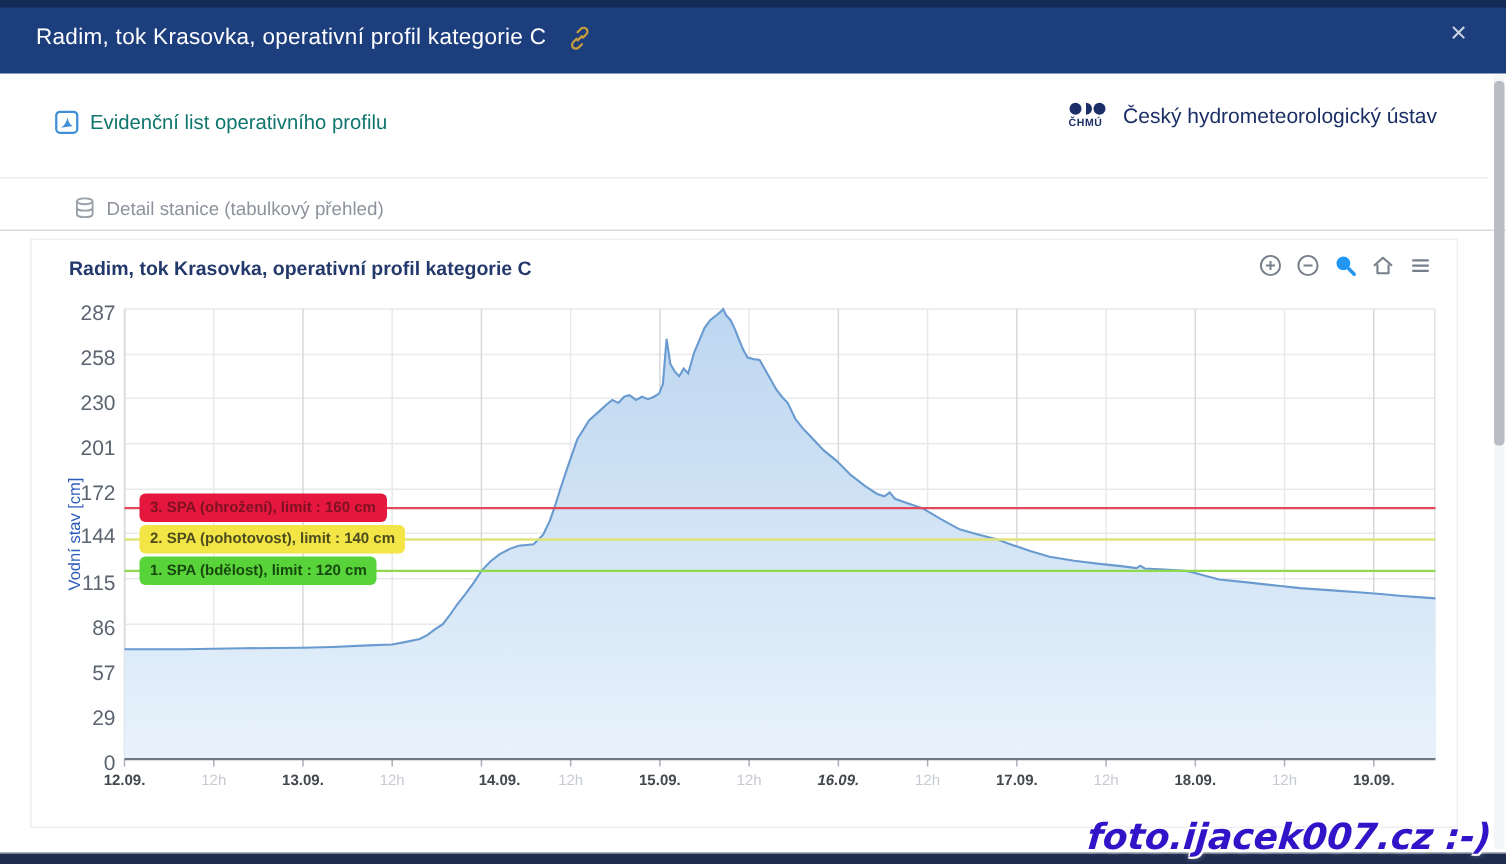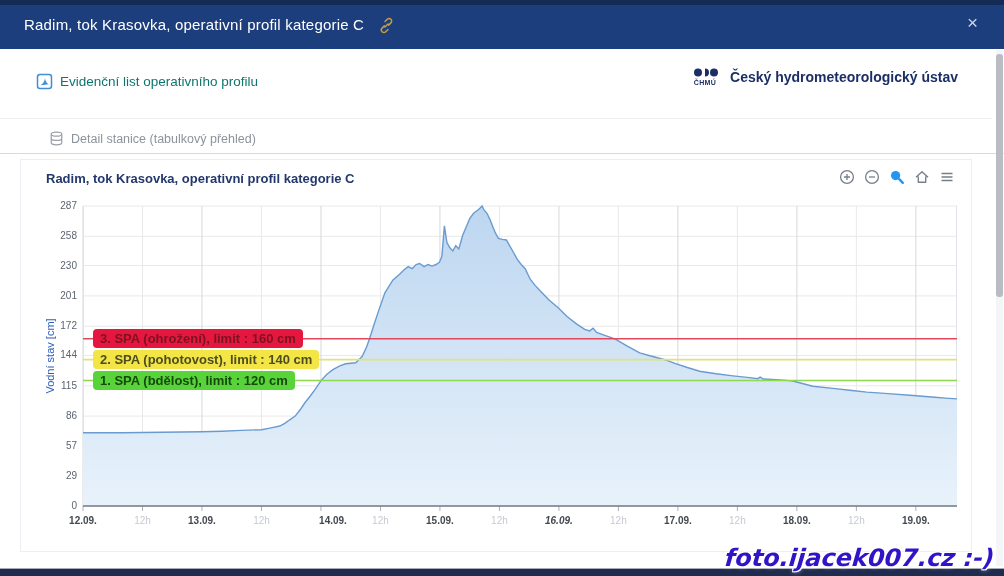--- a/index.html
+++ b/index.html
@@ -8,35 +8,35 @@
   .header{position:absolute;top:0;left:0;right:0;height:49px;background:#1d3e7d;display:flex;align-items:center;}
   .header::before{content:"";position:absolute;top:0;left:0;right:0;height:5px;background:#142b55;}
   .hdr-title{color:#fff;font-size:15px;font-weight:500;margin-left:24px;letter-spacing:.2px;}
   .hdr-link{margin-left:14px;margin-top:2px;display:inline-flex;}
   .hdr-close{position:absolute;right:26px;top:13px;color:#c9d2e0;font-size:19px;line-height:19px;cursor:pointer;}
   .doc-row{position:absolute;top:49px;left:0;right:12px;height:69px;border-bottom:1px solid #ededed;}
   .doc-link{position:absolute;left:36px;top:24px;display:flex;align-items:center;gap:7px;color:#0f766e;font-size:13.5px;text-decoration:none;cursor:pointer;}
   .brand{position:absolute;right:34px;top:18px;display:flex;align-items:center;gap:10px;}
   .brand-logo{display:flex;flex-direction:column;align-items:center;gap:1px;}
   .brand-abbr{font-size:7px;font-weight:700;color:#1b2f66;letter-spacing:.4px;}
-  .brand-name{font-size:14px;font-weight:700;color:#1b2f66;}
+  .brand-name{font-size:14px;font-weight:400;color:#1b2f66;}
   .tabs{position:absolute;top:124px;left:0;right:0;height:29px;border-bottom:1px solid #d9d9d9;display:flex;padding-left:22px;box-sizing:content-box;}
   .tab{display:inline-flex;align-items:center;gap:7px;padding:0 13px;font-size:12.5px;cursor:pointer;}
   .tab.active{background:#1d3e7d;color:#fff;}
   .tab.inactive{color:#8d939c;}
   .chart-panel{position:absolute;left:20px;top:159px;width:952px;height:393px;border:1px solid #eceef3;box-sizing:border-box;background:#fff;}
   .chart-title{position:absolute;left:25px;top:11px;font-size:13px;font-weight:700;color:#24396b;}
   .toolbar{position:absolute;right:16px;top:9px;display:flex;gap:9px;align-items:center;}
   .tb-icon{width:16px;height:16px;cursor:pointer;display:inline-flex;}
   .plot{position:absolute;left:62px;top:46px;width:874px;height:300px;}
   #plot-svg{position:absolute;left:0;top:0;overflow:visible;}
   #spa-labels .pill{position:absolute;left:10px;height:19px;line-height:19px;padding:0 7px;border-radius:4px;
-       font-size:13px;font-weight:700;white-space:nowrap;z-index:5;}
+       font-size:10px;font-weight:700;white-space:nowrap;z-index:5;}
   #y-ticks{position:absolute;left:-42px;top:0;width:36px;height:300px;}
-  #y-ticks .yt{position:absolute;right:0;font-size:10px;color:#5b6470;}
+  #y-ticks .yt{position:absolute;right:0;font-size:14px;color:#5b6470;}
   #x-ticks{position:absolute;left:0;top:300px;width:874px;height:30px;}
   #x-ticks .xt{position:absolute;top:9px;width:60px;text-align:center;font-size:10px;}
   #x-ticks .major{color:#43484f;font-weight:700;}
   #x-ticks .minor{color:#c6cad2;}
   .y-axis-title{position:absolute;left:-33px;top:150px;transform:translate(-50%,-50%) rotate(-90deg);
        white-space:nowrap;color:#2d5bb9;font-size:11px;}
   .x-axis-title{position:absolute;left:0;top:330px;width:874px;text-align:center;color:#3a6fd8;font-size:11.5px;}
   .sb-track{position:absolute;right:1px;top:50px;width:7px;height:516px;background:#f4f5f6;}
   .sb-thumb{position:absolute;right:1px;top:54px;width:7px;height:243px;background:#b9bdc3;border-radius:3px;cursor:pointer;}
   .bottom-line{position:absolute;bottom:7px;left:0;right:0;height:1px;background:#a8adb5;}

